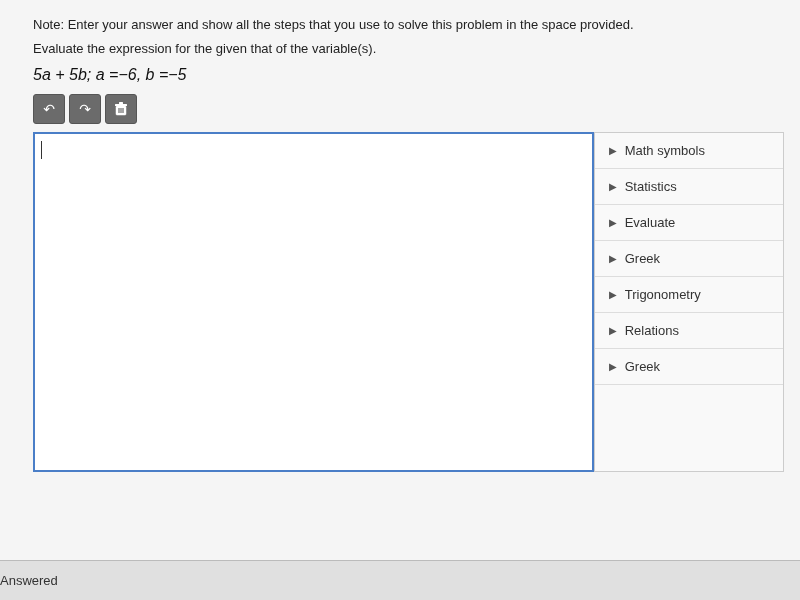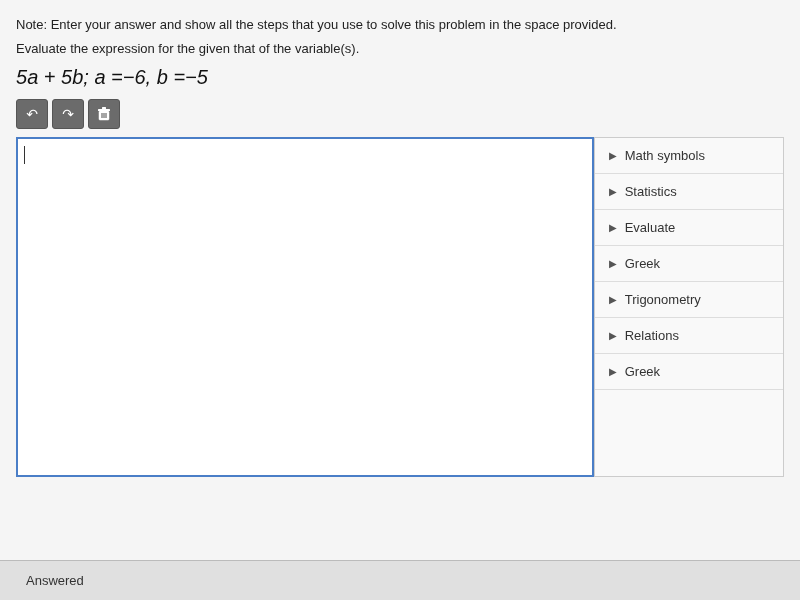--- a/index.html
+++ b/index.html
@@ -15,40 +15,40 @@
       font-family: Arial, sans-serif;
       font-size: 14px;
       overflow: hidden;
       position: relative;
     }
 
     .main-container {
       width: 800px;
       height: 560px;
       background-color: #f5f5f5;
-      padding: 16px 16px 16px 16px;
+      padding: 16px 16px 16px 33px;
       position: relative;
     }
 
     .note-text {
       font-size: 13px;
       color: #222;
       margin-bottom: 6px;
       line-height: 1.4;
     }
 
     .eval-text {
       font-size: 13px;
       color: #222;
       margin-bottom: 8px;
       line-height: 1.4;
     }
 
     .expression-text {
-      font-size: 20px;
+      font-size: 16px;
       color: #111;
       margin-bottom: 10px;
       font-style: italic;
     }
 
     .toolbar {
       display: flex;
       gap: 4px;
       margin-bottom: 8px;
     }
@@ -123,21 +123,21 @@
 
     .bottom-bar {
       position: absolute;
       bottom: 0;
       left: 0;
       width: 800px;
       height: 40px;
       background-color: #e0e0e0;
       display: flex;
       align-items: center;
-      padding: 0 26px;
+      padding: 0 0;
       border-top: 1px solid #bbb;
     }
 
     .answered-text {
       font-size: 13px;
       color: #333;
     }
   </style>
 </head>
 <body>

